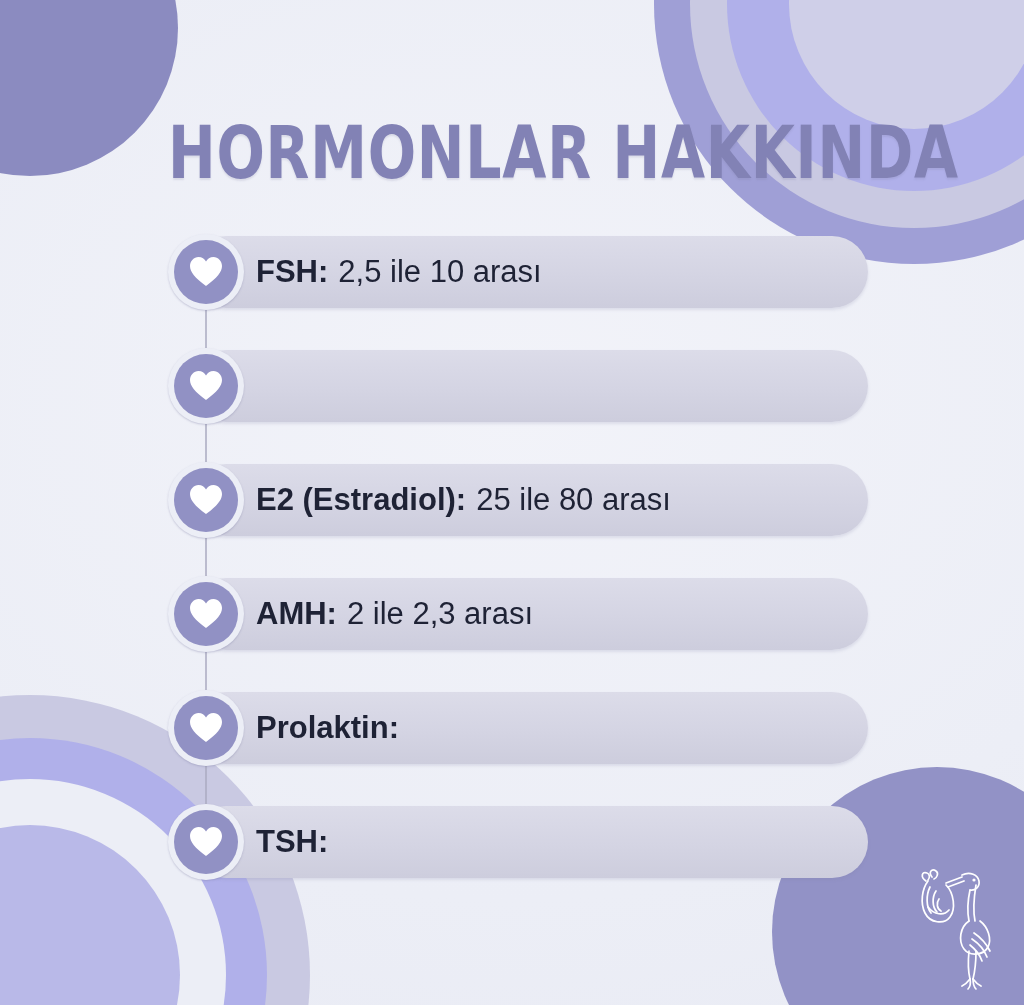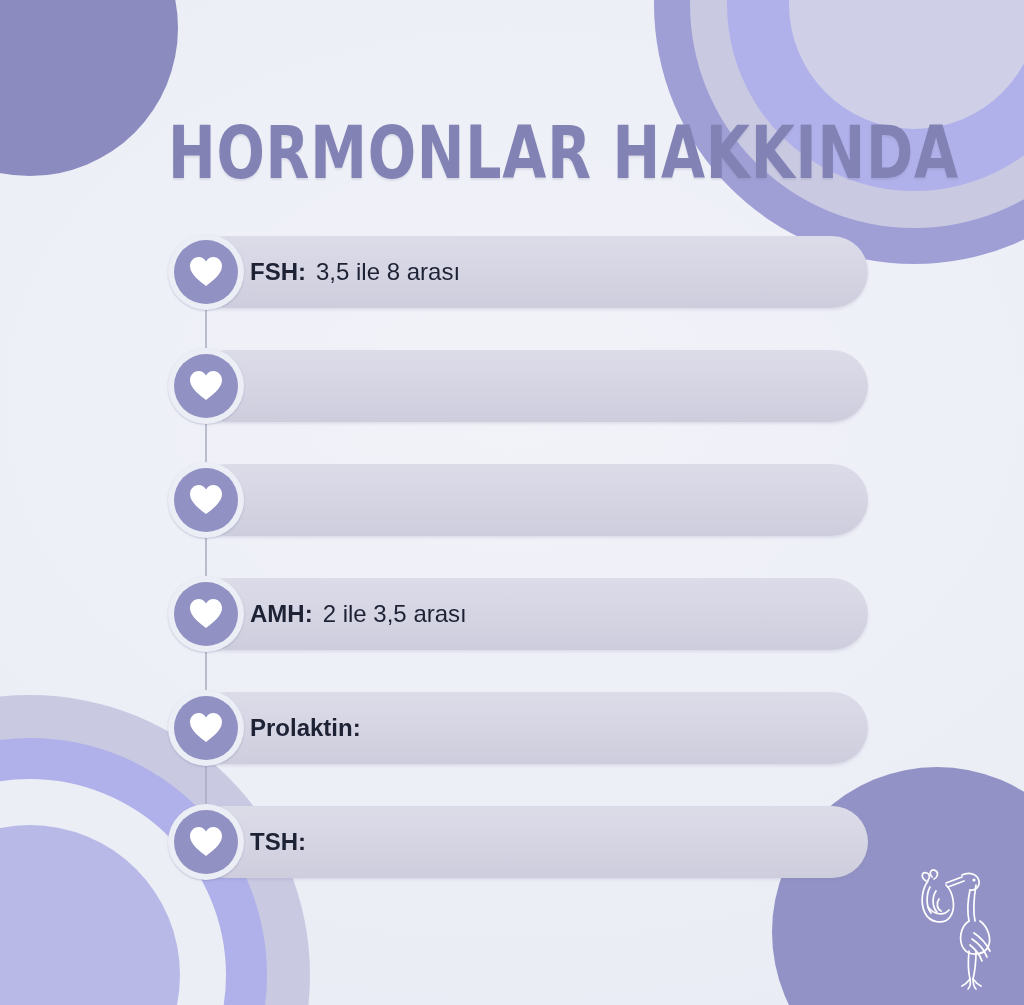--- a/index.html
+++ b/index.html
@@ -168,28 +168,28 @@
     border-radius: 50%;
     background: #9191c4;
     display: flex;
     align-items: center;
     justify-content: center;
   }
   .badge-inner svg { width: 34px; height: 32px; display: block; }
 
   .row-text {
     position: absolute;
-    left: 82px;
+    left: 88px;
     top: 0;
     height: 76px;
     display: flex;
     align-items: center;
     z-index: 3;
     color: #1e2235;
-    font-size: 24px;
+    font-size: 31px;
     line-height: 34px;
     white-space: nowrap;
   }
   .row-label {
     font-weight: 700;
     margin-right: 10px;
   }
   .row-value {
     font-weight: 400;
   }
@@ -259,60 +259,62 @@
       <div class="pill"></div>
       <div class="badge">
         <div class="badge-inner">
           <svg viewBox="0 0 34 32">
               <path d="M17 30 C6 22 1 16 1 10 C1 5 5 1 9.5 1 C13 1 15.6 3 17 5.6 C18.4 3 21 1 24.5 1 C29 1 33 5 33 10 C33 16 28 22 17 30 Z" fill="#ffffff"></path>
             </svg>
         </div>
       </div>
       <div class="row-text">
         <span class="row-label">FSH:</span>
-        <span class="row-value">3,5 ile 8 arası</span>
-      </div>
-    </div>
-
-    <div class="row">
-      <div class="pill"></div>
-      <div class="badge">
-        <div class="badge-inner">
-          <svg viewBox="0 0 34 32">
-              <path d="M17 30 C6 22 1 16 1 10 C1 5 5 1 9.5 1 C13 1 15.6 3 17 5.6 C18.4 3 21 1 24.5 1 C29 1 33 5 33 10 C33 16 28 22 17 30 Z" fill="#ffffff"></path>
-            </svg>
-        </div>
-      </div>
-    </div>
-
-    <div class="row">
-      <div class="pill"></div>
-      <div class="badge">
-        <div class="badge-inner">
-          <svg viewBox="0 0 34 32">
-              <path d="M17 30 C6 22 1 16 1 10 C1 5 5 1 9.5 1 C13 1 15.6 3 17 5.6 C18.4 3 21 1 24.5 1 C29 1 33 5 33 10 C33 16 28 22 17 30 Z" fill="#ffffff"></path>
-            </svg>
-        </div>
-      </div>
-      <div class="row-text">
+        <span class="row-value">2,5 ile 10 arası</span>
+      </div>
+    </div>
+
+    <div class="row">
+      <div class="pill"></div>
+      <div class="badge">
+        <div class="badge-inner">
+          <svg viewBox="0 0 34 32">
+              <path d="M17 30 C6 22 1 16 1 10 C1 5 5 1 9.5 1 C13 1 15.6 3 17 5.6 C18.4 3 21 1 24.5 1 C29 1 33 5 33 10 C33 16 28 22 17 30 Z" fill="#ffffff"></path>
+            </svg>
+        </div>
+      </div>
+    </div>
+
+    <div class="row">
+      <div class="pill"></div>
+      <div class="badge">
+        <div class="badge-inner">
+          <svg viewBox="0 0 34 32">
+              <path d="M17 30 C6 22 1 16 1 10 C1 5 5 1 9.5 1 C13 1 15.6 3 17 5.6 C18.4 3 21 1 24.5 1 C29 1 33 5 33 10 C33 16 28 22 17 30 Z" fill="#ffffff"></path>
+            </svg>
+        </div>
+      </div>
+      <div class="row-text">
+        <span class="row-label">E2 (Estradiol):</span>
+        <span class="row-value">25 ile 80 arası</span>
       </div>
     </div>
 
     <div class="row">
       <div class="pill"></div>
       <div class="badge">
         <div class="badge-inner">
           <svg viewBox="0 0 34 32">
               <path d="M17 30 C6 22 1 16 1 10 C1 5 5 1 9.5 1 C13 1 15.6 3 17 5.6 C18.4 3 21 1 24.5 1 C29 1 33 5 33 10 C33 16 28 22 17 30 Z" fill="#ffffff"></path>
             </svg>
         </div>
       </div>
       <div class="row-text">
         <span class="row-label">AMH:</span>
-        <span class="row-value">2 ile 3,5 arası</span>
+        <span class="row-value">2 ile 2,3 arası</span>
       </div>
     </div>
 
     <div class="row">
       <div class="pill"></div>
       <div class="badge">
         <div class="badge-inner">
           <svg viewBox="0 0 34 32">
               <path d="M17 30 C6 22 1 16 1 10 C1 5 5 1 9.5 1 C13 1 15.6 3 17 5.6 C18.4 3 21 1 24.5 1 C29 1 33 5 33 10 C33 16 28 22 17 30 Z" fill="#ffffff"></path>
             </svg>

